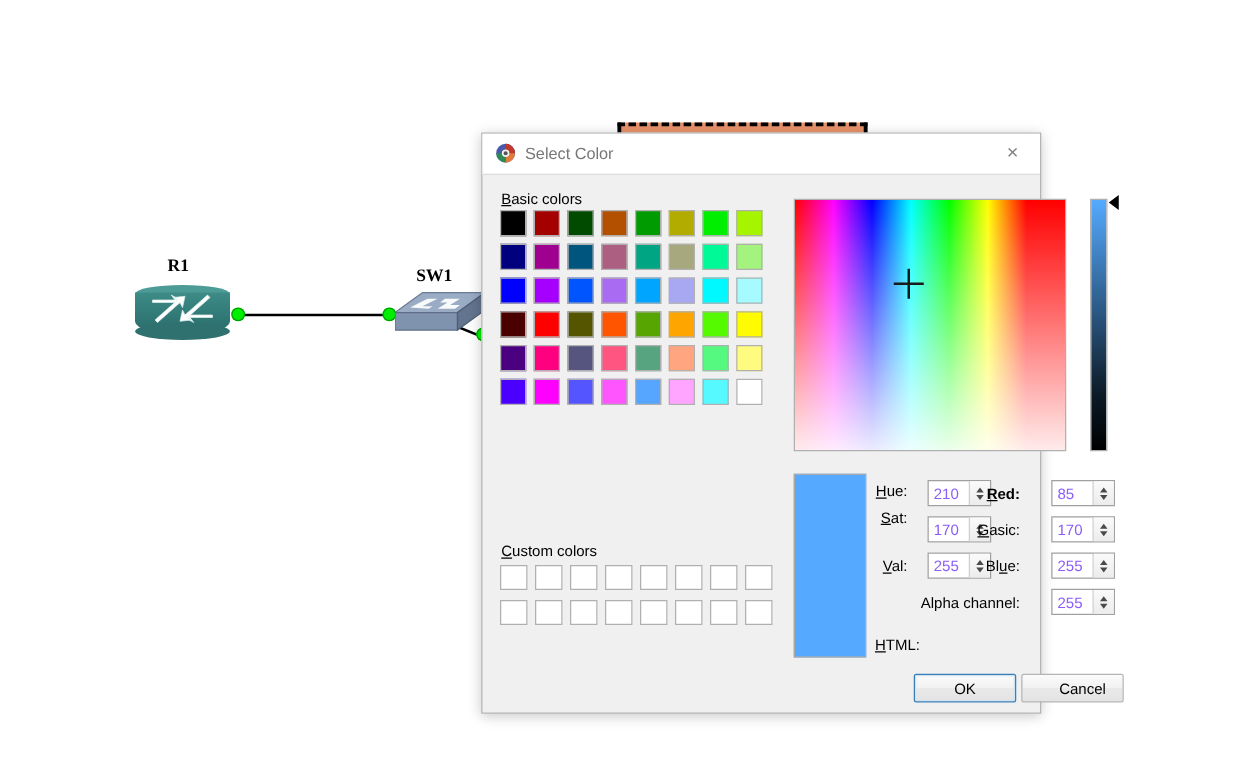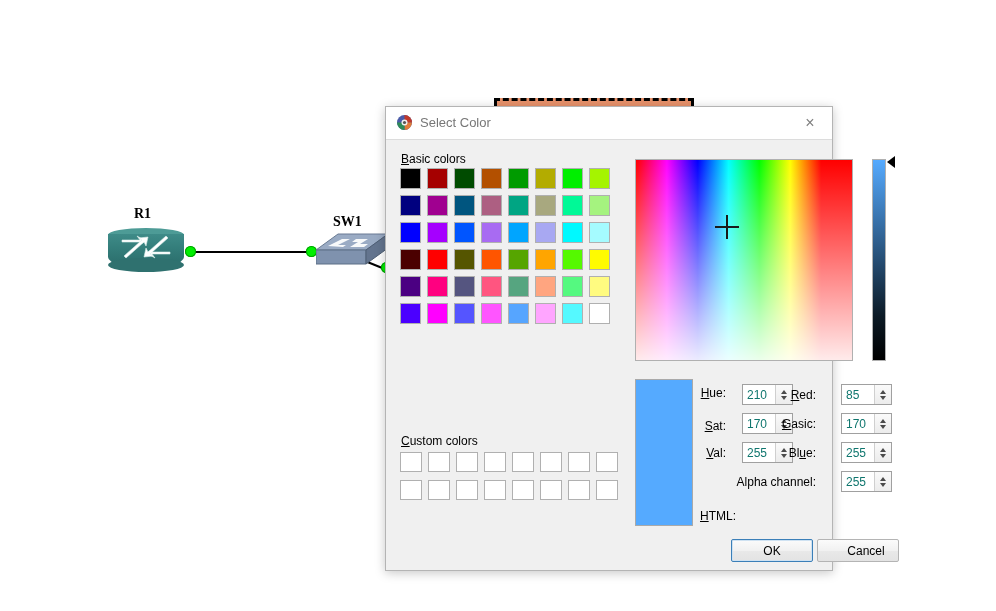--- a/index.html
+++ b/index.html
@@ -167,21 +167,21 @@
   
   .fld-label{position:absolute;font-size:12px;text-align:right;}
   .spin{
     position:absolute;height:21px;
     border:1px solid #a0a0a0;background:#fff;box-sizing:border-box;
     display:flex;align-items:stretch;
   }
   .spin input{
     border:0;outline:0;flex:1;min-width:0;
     font-family:"Liberation Sans", sans-serif;
-    font-size:12px;color:#0f766e;padding:0 4px;background:transparent;
+    font-size:12px;color:#8b5cf6;padding:0 4px;background:transparent;
   }
   .spin .arrows{
     width:16px;border-left:1px solid #cfcfcf;
     background:linear-gradient(to bottom,#fafafa,#ececec);
     display:flex;flex-direction:column;align-items:center;justify-content:center;
     gap:2px;
   }
   .spin .arrows i{
     display:block;width:0;height:0;border-left:3.5px solid transparent;
     border-right:3.5px solid transparent;
@@ -340,30 +340,30 @@
 
   <div class="fld-label" style="left:300px;top:279px;width:40px;"><u>H</u><span id="hue-rest">ue:</span></div>
   <div class="spin" style="left:356px;top:277px;width:51px;">
     <input readonly="" value="210" style="">
     <div class="arrows">
         <i class="up"></i>
         <i class="dn"></i>
       </div>
   </div>
 
-  <div class="fld-label" style="left:385px;top:281px;width:45px;"><u>R</u><span id="red-rest">ed:</span></div>
+  <div class="fld-label" style="left:385px;top:281px;width:45px;font-weight:bold;"><u>R</u><span id="red-rest">ed:</span></div>
   <div class="spin" style="left:455px;top:277px;width:51px;">
     <input readonly="" value="85" style="">
     <div class="arrows">
         <i class="up"></i>
         <i class="dn"></i>
       </div>
   </div>
 
-  <div class="fld-label" style="left:300px;top:312px;width:40px;text-align:right;"><u>S</u><span id="sat-rest">at:</span></div>
+  <div class="fld-label" style="left:300px;top:300px;width:40px;text-align:right;"><u>S</u><span id="sat-rest">at:</span></div>
   <div class="spin" style="left:356px;top:306px;width:51px;">
     <input readonly="" value="170" style="">
     <div class="arrows">
         <i class="up"></i>
         <i class="dn"></i>
       </div>
   </div>
 
   <div class="fld-label" style="left:375px;top:310px;width:55px;"><u>G</u><span id="green-rest">asic:</span></div>
   <div class="spin" style="left:455px;top:306px;width:51px;">

